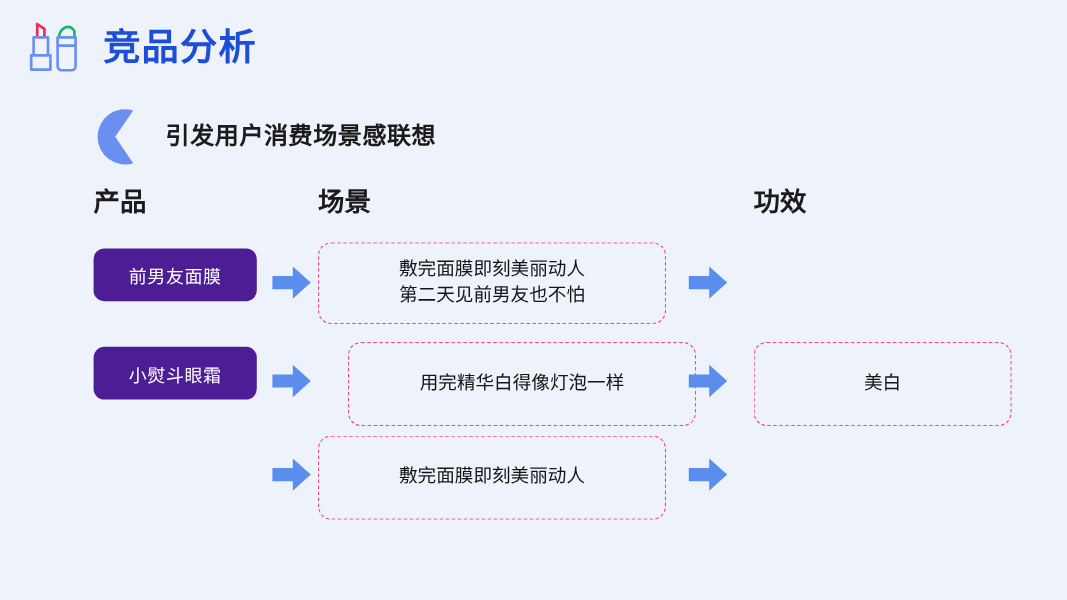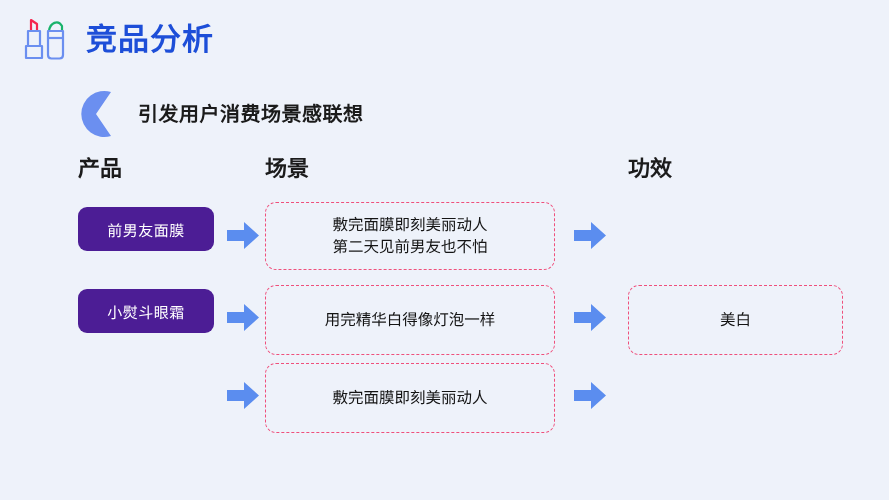--- a/index.html
+++ b/index.html
@@ -154,21 +154,21 @@
   }
   .dashed-box.effect {
     left: 628px;
     top: 0px;
     width: 215px;
     height: 66px;
   }
   .row.r1 .dashed-box.scene { height: 68px; top: -1px; }
   .row.r3 .dashed-box.scene { height: 70px; }
   .row.r3 .dashed-box.effect { height: 70px; }
-  .row.r2 .dashed-box.scene { height: 70px; }
+  .row.r2 .dashed-box.scene { height: 70px; margin-left: 25px; }
   .row.r2 .dashed-box.effect { height: 70px; }
 </style>
 </head>
 <body>
 
 <div id="slide">
 
   <div class="title-row">
     <span class="icon-wrap">
       <svg class="cosmetics-icon" viewBox="0 0 54 50" xmlns="http://www.w3.org/2000/svg" fill="none">

